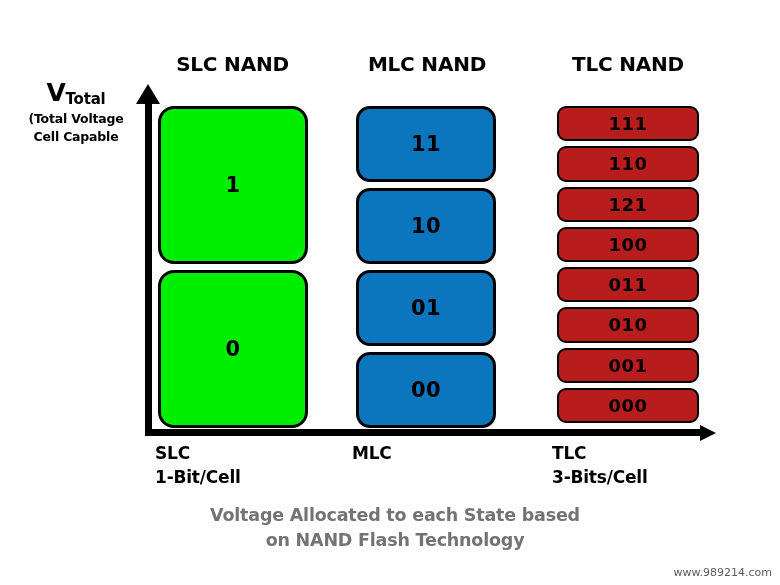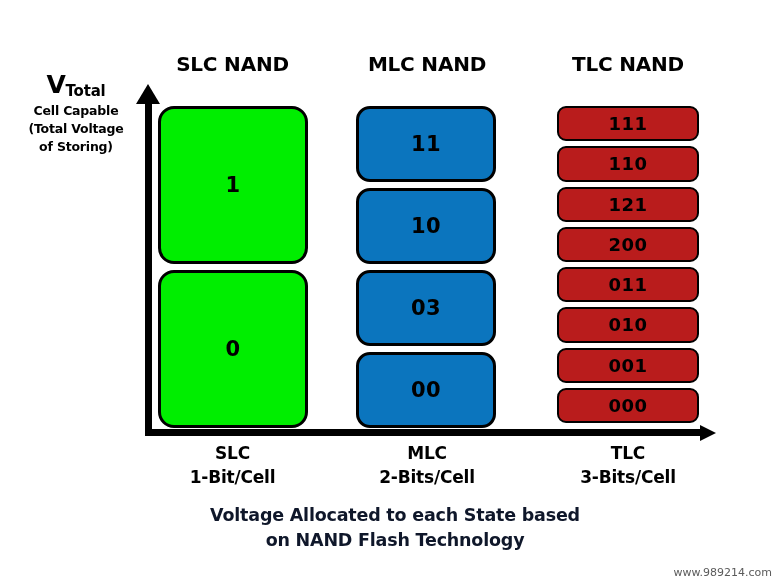--- a/index.html
+++ b/index.html
@@ -54,21 +54,21 @@
     height: 0;
     border-top: 8px solid transparent;
     border-bottom: 8px solid transparent;
     border-left: 16px solid #000;
   }
 
   
   #y-axis-label {
     position: absolute;
     left: 10px;
-    top: 72px;
+    top: 80px;
     width: 132px;
     text-align: center;
     color: #000;
   }
   .v-total-line {
     font-size: 25px;
     font-weight: bold;
     line-height: 1.05;
     letter-spacing: -0.3px;
   }
@@ -127,39 +127,38 @@
   .block:last-child { margin-bottom: 0; }
 
   .block.slc  { background: #00ee00; font-size: 21px; border-radius: 16px; }
   .block.mlc  { background: #0b75be; font-size: 21px; border-radius: 14px; }
   .block.tlc  { background: #b91c1c; font-size: 18px; border-radius: 9px; margin-bottom: 5px; border-width: 2px; }
 
   
   .x-tick {
     position: absolute;
     top: 442px;
-    text-align: center;
     color: #000;
     font-weight: bold;
     font-size: 17px;
     line-height: 1.4;
     letter-spacing: -0.2px;
   }
   #tick-slc { left: 155px; width: 155px; }
   #tick-mlc { left: 352px; width: 150px; }
   #tick-tlc { left: 552px; width: 152px; }
 
   
   #caption {
     position: absolute;
     left: 110px;
     top: 503px;
     width: 570px;
     text-align: center;
-    color: #0f172a;
+    color: #737373;
     font-weight: bold;
     font-size: 17.5px;
     line-height: 1.45;
     letter-spacing: -0.2px;
   }
 
   
   #watermark {
     position: absolute;
     right: 8px;
@@ -176,60 +175,58 @@
 
   <div id="y-axis-head"></div>
   <div id="y-axis-line"></div>
 
   <div id="x-axis-line"></div>
   <div id="x-axis-head"></div>
 
   <div id="y-axis-label">
     <div class="v-total-line"><span>V</span><span class="sub">Total</span></div>
     <div class="v-sub-text">
+      <div>(Total Voltage</div>
       <div>Cell Capable</div>
-      <div>(Total Voltage</div>
-      <div>of Storing)</div>
     </div>
   </div>
 
   <div class="col-header" id="header-mlc">MLC NAND</div>
   <div class="col-header" id="header-slc">SLC NAND</div>
   <div class="col-header" id="header-tlc">TLC NAND</div>
 
   <div class="col-blocks" id="col-slc">
     <div class="block slc">1</div>
     <div class="block slc">0</div>
   </div>
 
   <div class="col-blocks" id="col-mlc">
     <div class="block mlc">11</div>
     <div class="block mlc">10</div>
-    <div class="block mlc">03</div>
+    <div class="block mlc">01</div>
     <div class="block mlc">00</div>
   </div>
 
   <div class="col-blocks" id="col-tlc">
     <div class="block tlc">111</div>
     <div class="block tlc">110</div>
     <div class="block tlc">121</div>
-    <div class="block tlc">200</div>
+    <div class="block tlc">100</div>
     <div class="block tlc">011</div>
     <div class="block tlc">010</div>
     <div class="block tlc">001</div>
     <div class="block tlc">000</div>
   </div>
 
   <div class="x-tick" id="tick-slc">
     <div>SLC</div>
     <div>1-Bit/Cell</div>
   </div>
   <div class="x-tick" id="tick-mlc">
     <div>MLC</div>
-    <div>2-Bits/Cell</div>
   </div>
   <div class="x-tick" id="tick-tlc">
     <div>TLC</div>
     <div>3-Bits/Cell</div>
   </div>
 
   <div id="caption">
     <div>Voltage Allocated to each State based</div>
     <div>on NAND Flash Technology</div>
   </div>

